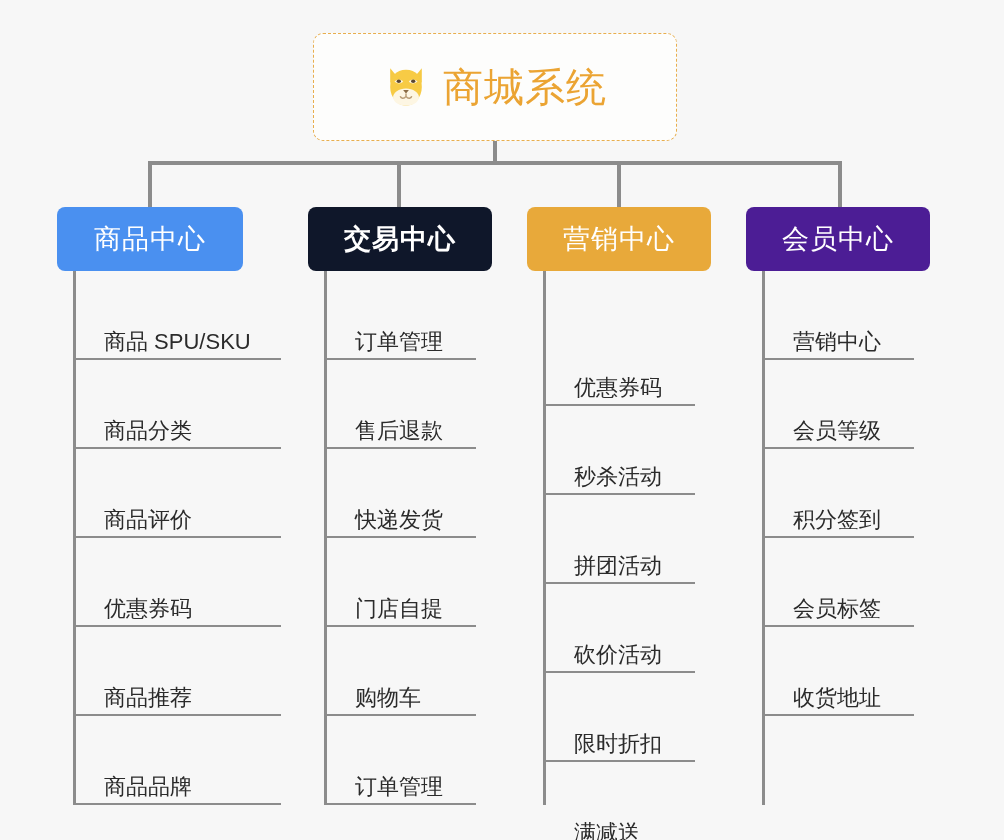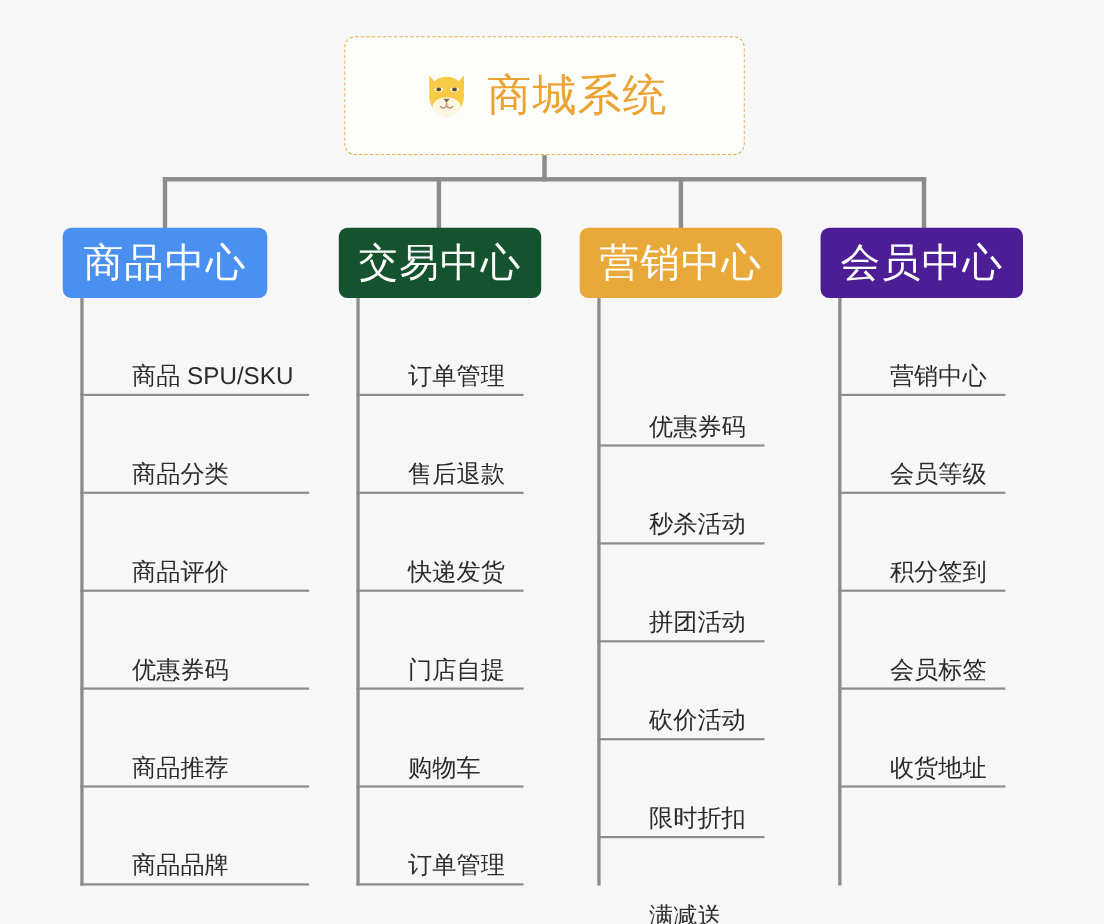--- a/index.html
+++ b/index.html
@@ -82,21 +82,21 @@
     top: 207px;
   }
   .cat-box {
     box-sizing: border-box;
     height: 64px;
     border-radius: 8px;
     display: flex;
     align-items: center;
     justify-content: center;
     color: #ffffff;
-    font-size: 36px;
+    font-size: 27px;
     letter-spacing: 1px;
     white-space: nowrap;
   }
 
   
   .spine {
     position: absolute;
     left: 16px;
     top: 64px;
     width: 3px;
@@ -108,21 +108,21 @@
     left: 16px;
     top: 64px;
   }
   .leaf {
     position: relative;
     height: 89px;
     box-sizing: border-box;
     border-bottom: 2px solid #8c8c8c;
     display: flex;
     align-items: flex-end;
-    padding-left: 47px;
+    padding-left: 31px;
     padding-bottom: 5px;
   }
   .leaf-label {
     font-size: 22px;
     line-height: 1.05;
     color: #2b2b2b;
     white-space: nowrap;
   }
 </style>
 </head>
@@ -176,21 +176,21 @@
           </div>
           <div class="leaf">
             <span class="leaf-label">商品推荐</span>
           </div>
           <div class="leaf">
             <span class="leaf-label">商品品牌</span>
           </div>
         </div>
       </div>
       <div class="column" style="left: 308px;">
-        <div class="cat-box" style="width: 184px; background: #14532d;">
+        <div class="cat-box" style="width: 184px; background: #0f172a; font-weight: bold;">
           <span>交易中心</span>
         </div>
         <div class="spine" style="height: 534px;"></div>
         <div class="leaf-list" style="width: 152px;">
           <div class="leaf">
             <span class="leaf-label">订单管理</span>
           </div>
           <div class="leaf">
             <span class="leaf-label">售后退款</span>
           </div>

